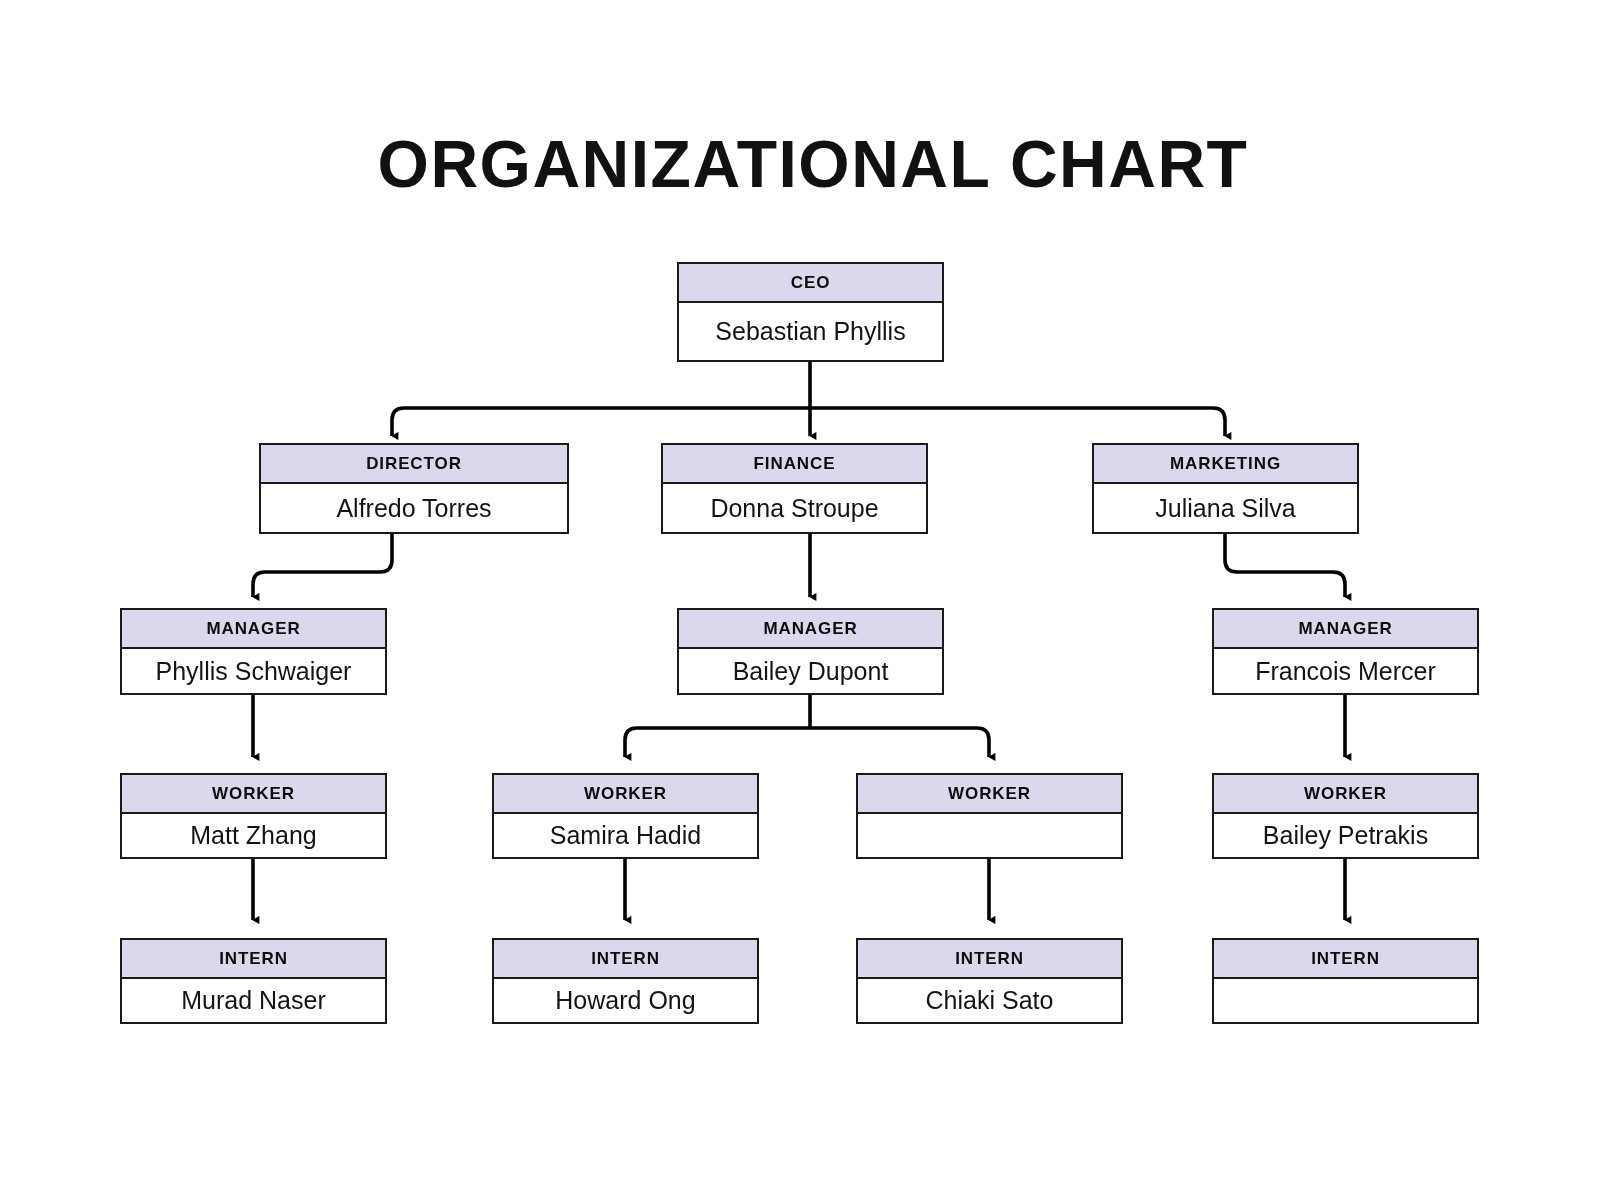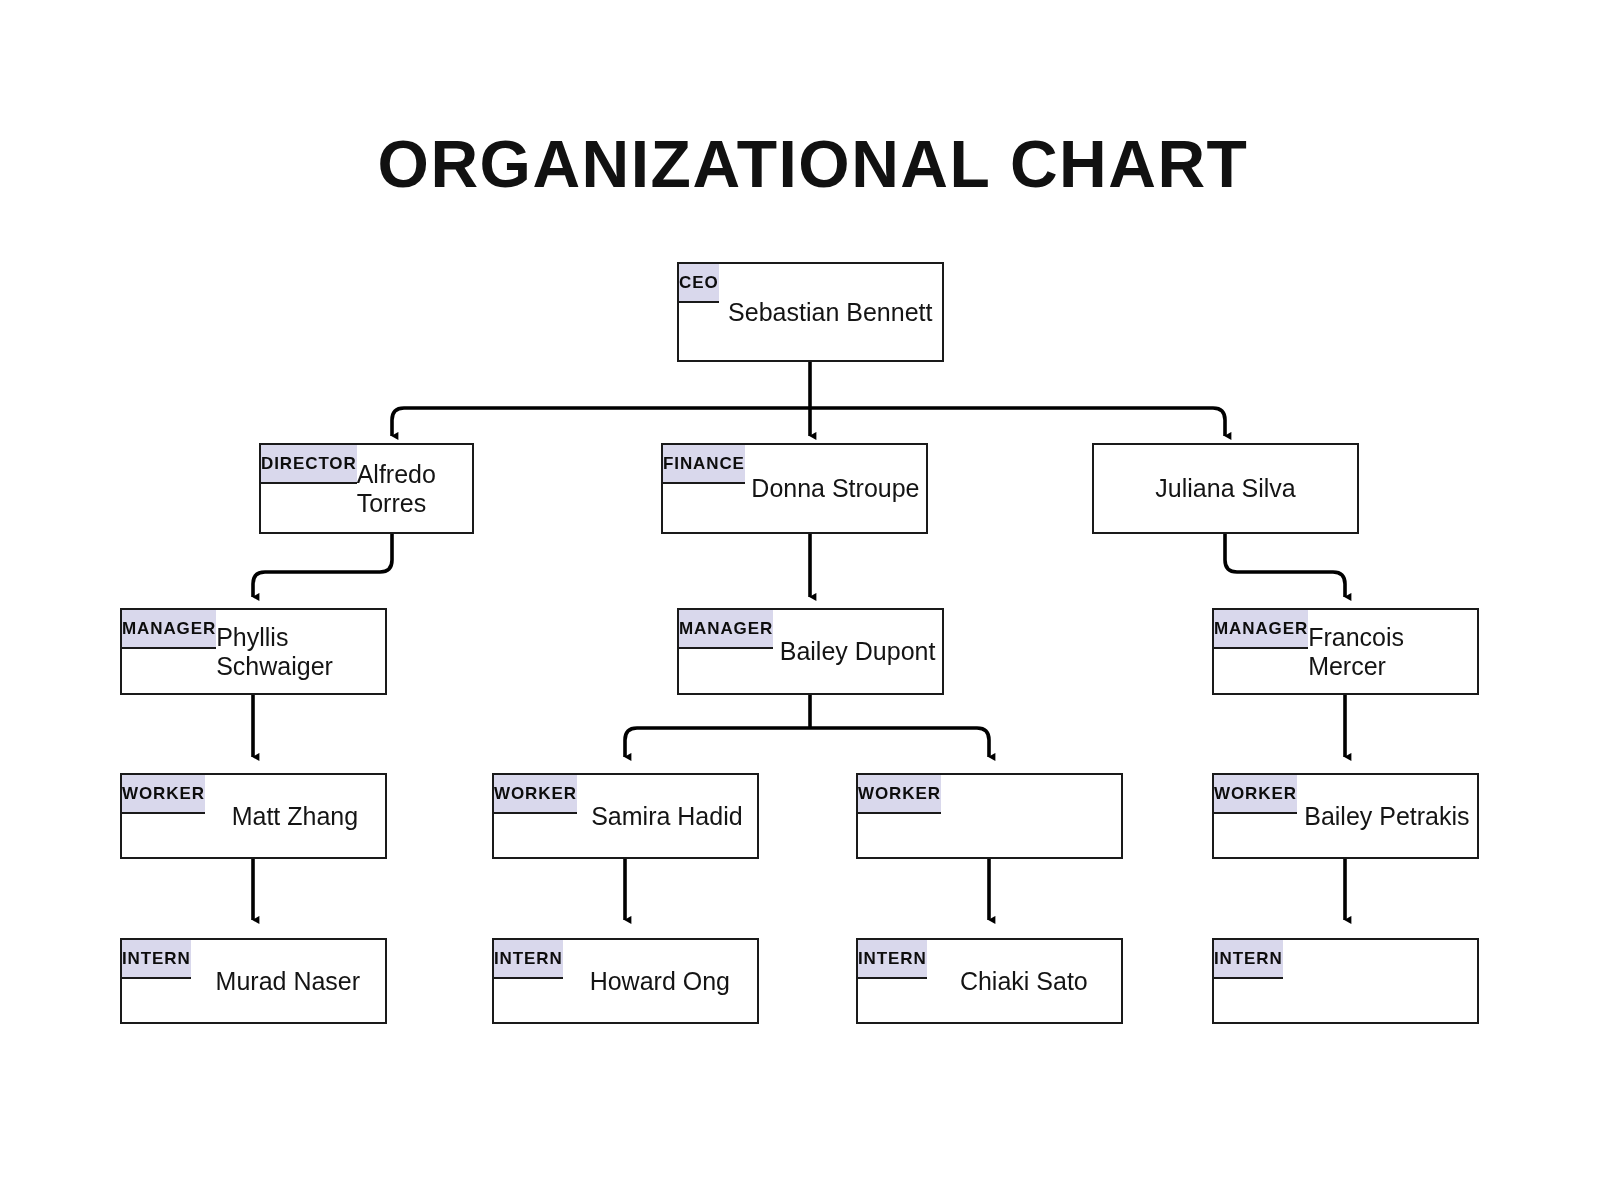--- a/index.html
+++ b/index.html
@@ -33,21 +33,21 @@
     position: absolute;
     left: 0; top: 0;
     width: 1600px; height: 1200px;
     pointer-events: none;
   }
   .node {
     position: absolute;
     border: 2px solid #1a1a1a;
     background: #ffffff;
     display: flex;
-    flex-direction: row;
+    flex-direction: column;
   }
   .node-header {
     height: 39px;
     background: #d9d8ec;
     border-bottom: 2px solid #1a1a1a;
     display: flex;
     align-items: center;
     justify-content: center;
     font-size: 17px;
     font-weight: bold;
@@ -105,34 +105,35 @@
 
       <path d="M253,859 L253,920" marker-end="url(#arrow)"></path>
       <path d="M625,859 L625,920" marker-end="url(#arrow)"></path>
       <path d="M989,859 L989,920" marker-end="url(#arrow)"></path>
       <path d="M1345,859 L1345,920" marker-end="url(#arrow)"></path>
     </g>
   </svg>
 
   <div class="node" style="left:677px; top:262px; width:267px; height:100px;">
     <div class="node-header">CEO</div>
-    <div class="node-body">Sebastian Bennett</div>
+    <div class="node-body">Sebastian Phyllis</div>
   </div>
 
-  <div class="node" style="left:259px; top:443px; width:215px; height:91px;">
+  <div class="node" style="left:259px; top:443px; width:310px; height:91px;">
     <div class="node-header">DIRECTOR</div>
     <div class="node-body">Alfredo Torres</div>
   </div>
 
   <div class="node" style="left:661px; top:443px; width:267px; height:91px;">
     <div class="node-header">FINANCE</div>
     <div class="node-body">Donna Stroupe</div>
   </div>
 
   <div class="node" style="left:1092px; top:443px; width:267px; height:91px;">
+    <div class="node-header">MARKETING</div>
     <div class="node-body">Juliana Silva</div>
   </div>
 
   <div class="node" style="left:120px; top:608px; width:267px; height:87px;">
     <div class="node-header">MANAGER</div>
     <div class="node-body">Phyllis Schwaiger</div>
   </div>
 
   <div class="node" style="left:677px; top:608px; width:267px; height:87px;">
     <div class="node-header">MANAGER</div>

